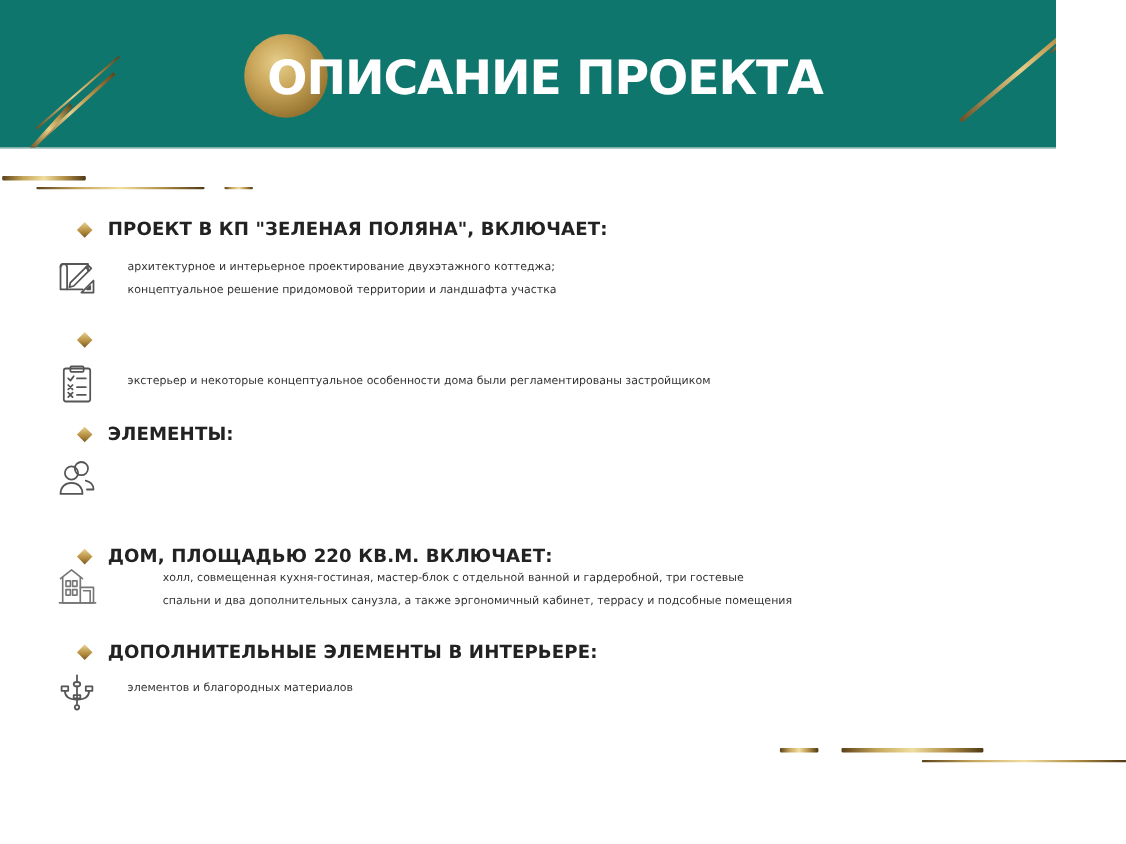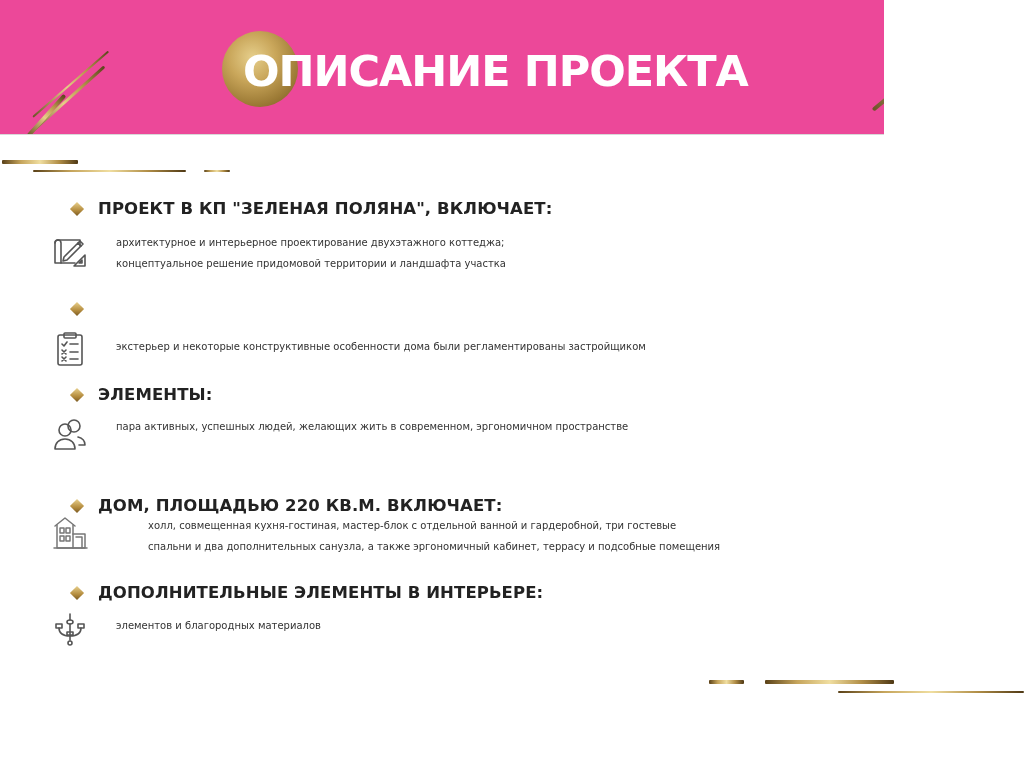--- a/index.html
+++ b/index.html
@@ -2,22 +2,22 @@
 <html><head>
 <meta charset="utf-8">
 <style>
   html, body { margin: 0; padding: 0; }
   body {
     width: 1024px; height: 767px; position: relative; overflow: hidden;
     background: #ffffff;
     font-family: "DejaVu Sans", sans-serif;
   }
   .header {
-    position: absolute; left: 0; top: 0; width: 884px; height: 134px;
-    background: #ec4899;
+    position: absolute; left: 0; top: 0; width: 960px; height: 134px;
+    background: #0f766e;
     border-bottom: 1px solid #d8d8d8;
     overflow: hidden;
   }
   .gold-circle {
     position: absolute; left: 222px; top: 31px; width: 76px; height: 76px;
     border-radius: 50%;
     background: radial-gradient(circle at 40% 35%, #e6cf8c 0%, #c9a65a 35%, #9c7a35 70%, #6e5322 100%);
   }
   .title {
     position: absolute; left: 243px; top: 47px;
@@ -108,37 +108,36 @@
     <rect x="6" y="4" width="24" height="30" rx="2"></rect>
     <rect x="12" y="2" width="12" height="5" rx="1"></rect>
     <path d="M10 13 l2 2 l3 -4"></path>
     <path d="M18 13 h8"></path>
     <path d="M10 19 l4 4 M14 19 l-4 4"></path>
     <path d="M18 21 h8"></path>
     <path d="M10 26 l4 4 M14 26 l-4 4"></path>
     <path d="M18 28 h8"></path>
   </svg>
   <div class="sec-body" style="top:336px;">
-    <div>экстерьер и некоторые конструктивные особенности дома были регламентированы застройщиком</div>
+    <div>экстерьер и некоторые концептуальное особенности дома были регламентированы застройщиком</div>
   </div>
 </div>
 
 <div class="section" style="top:0;">
   <div class="sec-head" style="top:385px;">
     <div class="diamond"></div>
     <div class="sec-title">ЭЛЕМЕНТЫ:</div>
   </div>
   <svg class="sec-icon" style="top:415px;" viewBox="0 0 36 36" fill="none" stroke="#555" stroke-width="1.6" stroke-linejoin="round" stroke-linecap="round">
     <circle cx="22" cy="11" r="6"></circle>
     <path d="M26 22 c4 1 7 4 7 8 h-6"></path>
     <circle cx="13" cy="15" r="6"></circle>
     <path d="M3 34 c0 -6 4 -10 10 -10 c6 0 10 4 10 10 z"></path>
   </svg>
   <div class="sec-body" style="top:416px;">
-    <div>пара активных, успешных людей, желающих жить в современном, эргономичном пространстве</div>
   </div>
 </div>
 
 <div class="section" style="top:0;">
   <div class="sec-head" style="top:496px;">
     <div class="diamond"></div>
     <div class="sec-title">ДОМ, ПЛОЩАДЬЮ 220 КВ.М. ВКЛЮЧАЕТ:</div>
   </div>
   <svg class="sec-icon" style="top:514px;" viewBox="0 0 36 36" fill="none" stroke="#777" stroke-width="1.5" stroke-linejoin="round" stroke-linecap="round">
     <path d="M3 12 l10 -8 l10 8"></path>

